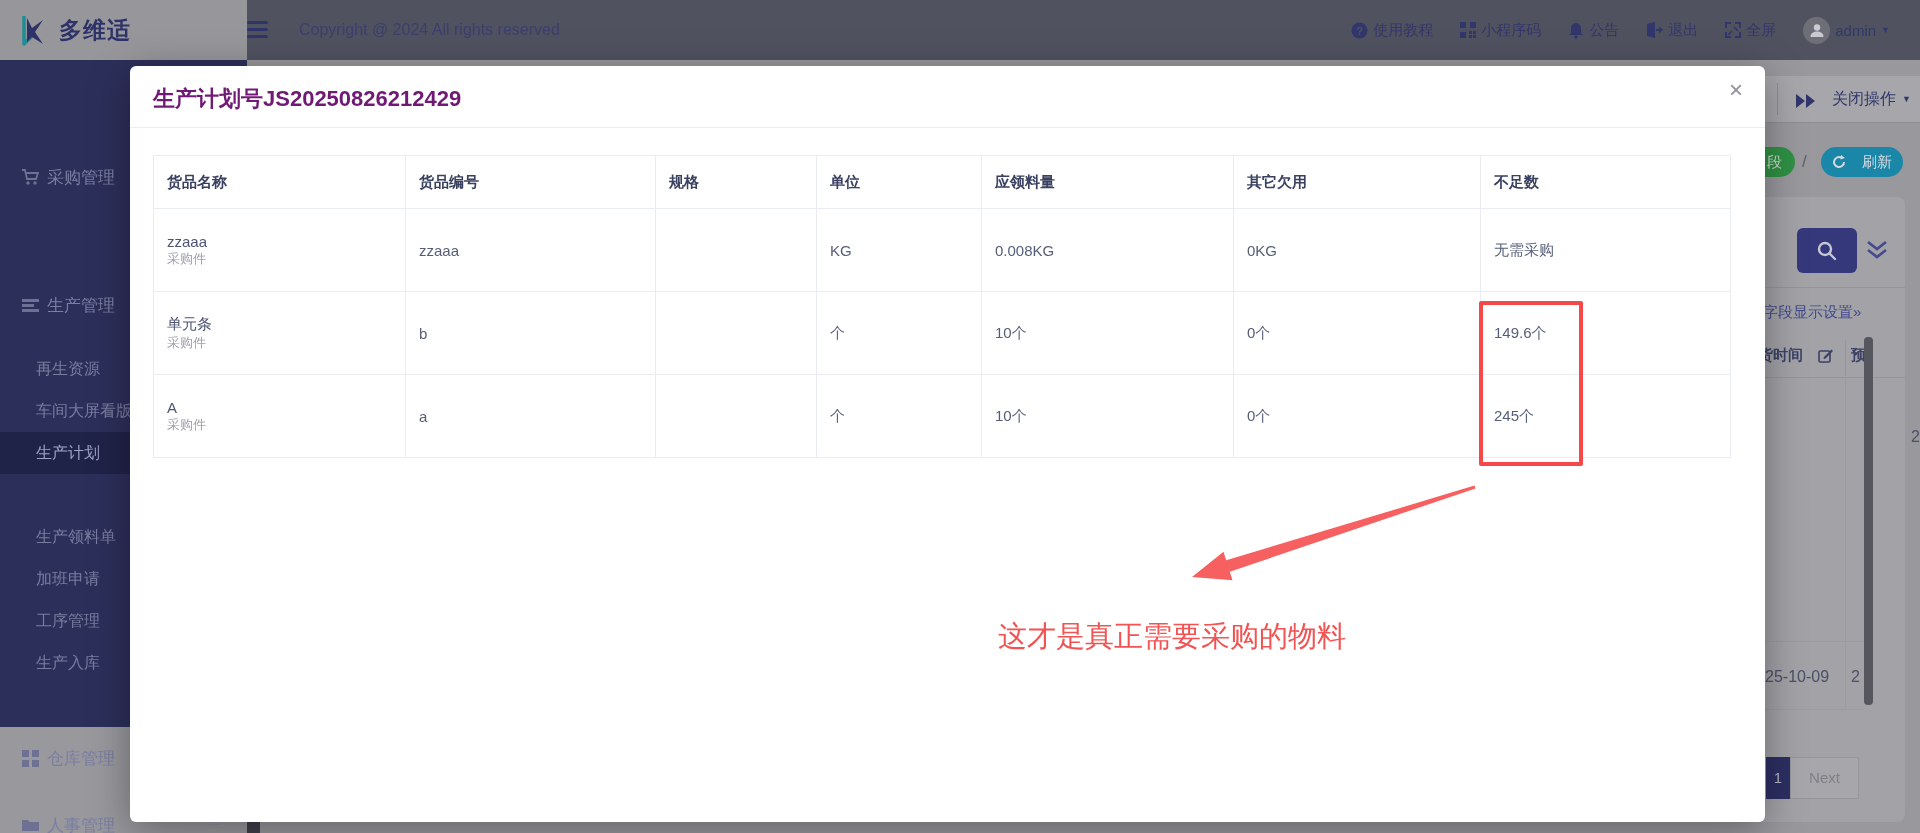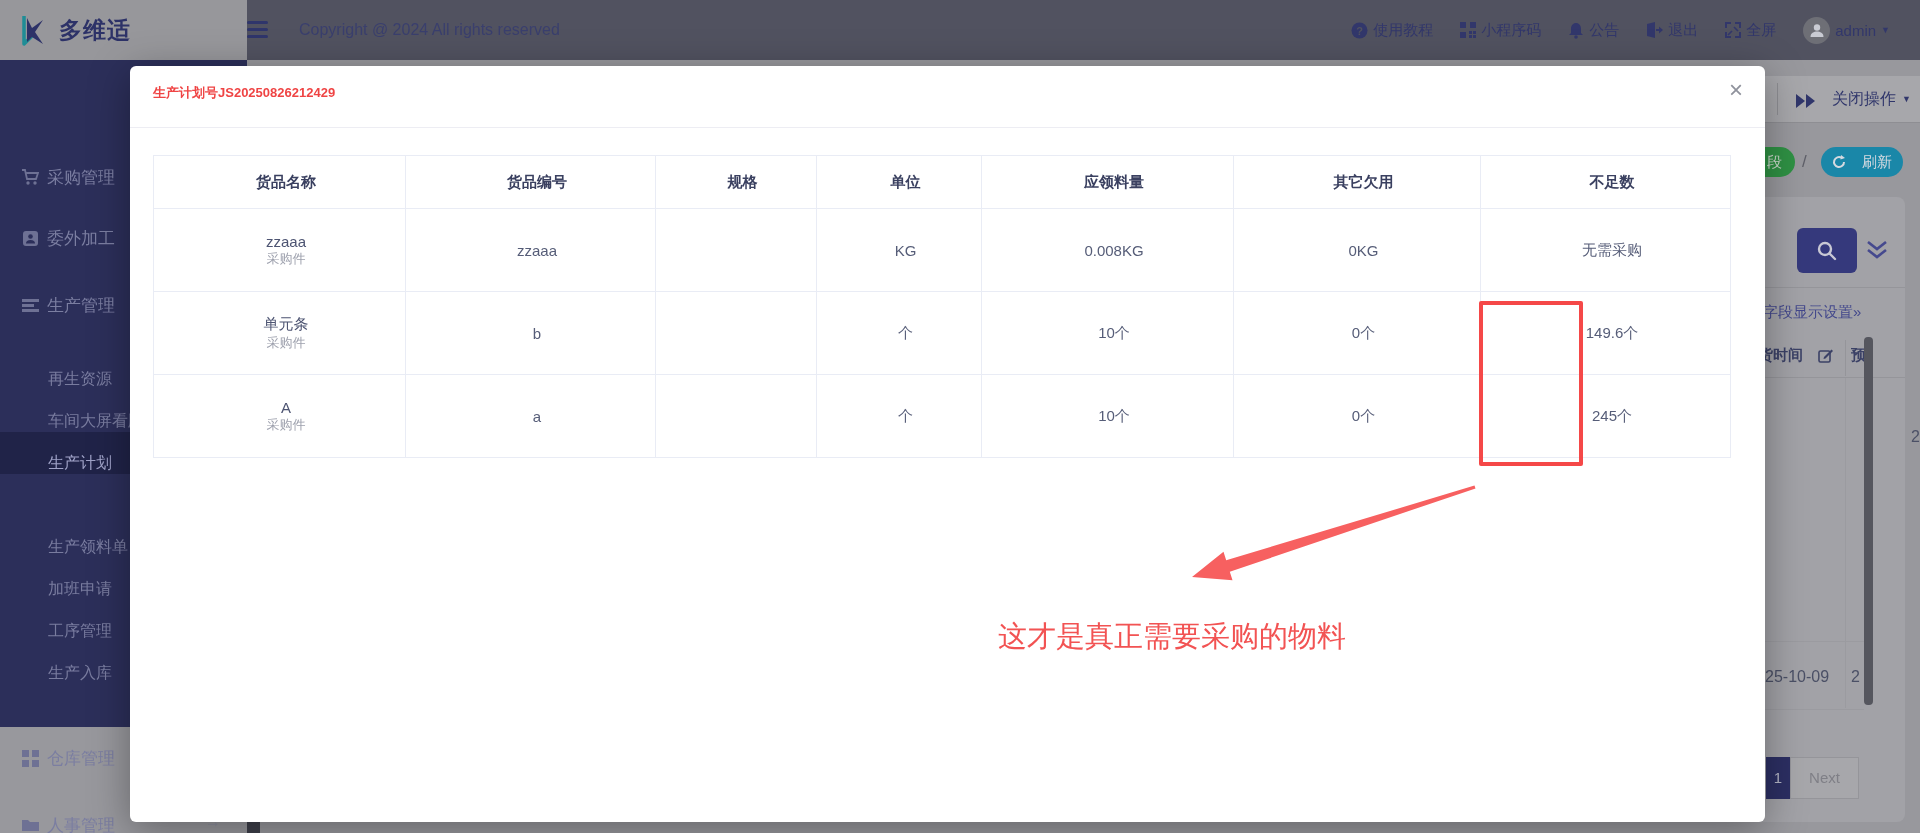--- a/index.html
+++ b/index.html
@@ -16,21 +16,21 @@
   .burger div{height:3px;border-radius:2px;background:#2f356b}
   .copyright{position:absolute;left:299px;top:0;height:60px;display:flex;align-items:center;font-size:16px;color:#3a3f6d}
   .hnav{position:absolute;right:30px;top:0;height:60px;display:flex;align-items:center;gap:27px;color:#32376b;font-size:15px}
   .hnav-item{display:flex;align-items:center;gap:5px;cursor:pointer}
   .avatar{width:27px;height:27px;border-radius:50%;background:#6e6f76;display:flex;align-items:center;justify-content:center}
   .caret{font-size:9px;color:#32376b}
 
   .sidebar{position:absolute;left:0;top:60px;width:247px;height:667px;background:#2c2f5a;z-index:1}
   .s-item{position:absolute;left:0;width:247px;height:42px;display:flex;align-items:center;color:#7b7ea1;font-size:17px;cursor:pointer}
   .s-item .s-ico{width:17px;height:17px;margin-left:22px;margin-right:8px;flex:0 0 auto}
-  .s-sub{position:absolute;left:0;width:247px;height:42px;display:flex;align-items:flex-end;padding-left:48px;box-sizing:border-box;font-size:16px;color:#797c9f;cursor:pointer;white-space:nowrap}
+  .s-sub{position:absolute;left:0;width:247px;height:42px;display:flex;align-items:center;padding-left:36px;box-sizing:border-box;font-size:16px;color:#797c9f;cursor:pointer;white-space:nowrap}
   .s-sub.active{background:#202348;color:#9fa2c7}
 
   .bg-layer{position:absolute;inset:0;z-index:2;pointer-events:none}
   .bg-layer *{pointer-events:auto}
   .tabbar{position:absolute;left:247px;top:76px;width:1673px;height:46px;background:#a7a7ab;border-bottom:1px solid #8e8e93}
   .tab-sep{position:absolute;left:1777px;top:83px;width:1px;height:32px;background:#8e8e93}
   .ff{position:absolute;left:1795px;top:93px}
   .closeops{position:absolute;left:1832px;top:83px;height:32px;display:flex;align-items:center;gap:6px;font-size:16px;color:#30366b;cursor:pointer}
   .pill{position:absolute;top:147px;height:30px;border-radius:15px;font-size:15px;line-height:30px}
   .pill-green{left:1713px;width:82px;background:#2f9144;color:#ccd8cc;text-align:right;padding-right:13px;box-sizing:border-box;cursor:pointer}
@@ -49,25 +49,25 @@
   .scrollbar{position:absolute;left:1864px;top:337px;width:9px;height:368px;border-radius:4px;background:#55565e;cursor:pointer}
   .rowline{position:absolute;left:1659px;width:205px;height:1px;background:#9b9ba0}
   .bg-cell{position:absolute;font-size:16px;color:#4b5066;white-space:nowrap}
   .page1{position:absolute;left:1766px;top:757px;width:24px;height:42px;background:#2c2f63;color:#b4b6c6;font-size:15px;line-height:42px;text-align:center;cursor:pointer}
   .nextbtn{position:absolute;left:1790px;top:757px;width:69px;height:42px;background:#a7a7ab;border:1px solid #95959a;box-sizing:border-box;color:#7f7f86;font-size:15px;line-height:40px;text-align:center;cursor:pointer}
   .bottom-arrow{position:absolute;left:205px;top:813px;font-size:16px;color:#8d8f9e}
   .dark-sq{position:absolute;left:247px;top:822px;width:13px;height:11px;background:#3f404b}
 
   
   .modal{position:absolute;left:130px;top:66px;width:1635px;height:756px;background:#ffffff;border-radius:6px;box-shadow:0 8px 40px rgba(0,0,0,.35);z-index:5}
-  .m-title{position:absolute;left:23px;top:18px;font-size:13px;font-weight:700;color:#ef4444}
+  .m-title{position:absolute;left:23px;top:18px;font-size:22px;font-weight:700;color:#701a75}
   .m-close{position:absolute;right:22px;top:12px;font-size:24px;color:#8f929c;cursor:pointer;line-height:1}
   .m-div{position:absolute;left:0;top:61px;width:100%;height:1px;background:#ededf3}
   .m-table{position:absolute;left:23px;top:89px;width:1577px;border-collapse:collapse;table-layout:fixed}
-  .m-table th,.m-table td{border:1px solid #e9ecf5;text-align:center;padding:0 0 0 13px;box-sizing:border-box;vertical-align:middle}
+  .m-table th,.m-table td{border:1px solid #e9ecf5;text-align:left;padding:0 0 0 13px;box-sizing:border-box;vertical-align:middle}
   .m-table th{height:53px;font-size:15px;color:#3a4060;font-weight:700}
   .m-table td{height:83px;font-size:15px;color:#565d78}
   .nm{color:#4d5472}
   .tag{font-size:13px;color:#9da0ad;}
   .overlay6{position:absolute;inset:0;z-index:6;pointer-events:none}
   .red-rect{position:absolute;left:1349px;top:235px;width:96px;height:157px;border:4px solid #f54848;border-radius:2px}
   .annot-text{position:absolute;left:868px;top:551px;font-size:29px;color:#f25353;white-space:nowrap}
 </style>
 </head>
 <body>
@@ -144,28 +144,20 @@
 </div>
 
 <div class="sidebar">
   <div class="s-item" style="top:96px">
     <svg class="s-ico" viewBox="0 0 17 17" fill="#6e7194">
         <path d="M0 1 L3 1 L5 10 L14 10 L16 4 L4.5 4" stroke="#6e7194" stroke-width="1.8" fill="none"></path>
         <circle cx="6" cy="14" r="1.7"></circle>
         <circle cx="13" cy="14" r="1.7"></circle>
       </svg>
     <span>采购管理</span>
-  </div>
-  <div class="s-item" style="top:157px">
-    <svg class="s-ico" viewBox="0 0 17 17">
-        <rect x="1" y="1" width="15" height="15" rx="3" fill="#6e7194"></rect>
-        <circle cx="8.5" cy="6.5" r="2.3" fill="#2c2f5a"></circle>
-        <path d="M4 13.5 C4 10.5 7 10 8.5 10 C10 10 13 10.5 13 13.5 Z" fill="#2c2f5a"></path>
-      </svg>
-    <span>委外加工</span>
   </div>
   <div class="s-item" style="top:224px">
     <svg class="s-ico" viewBox="0 0 17 17" fill="#6e7194">
         <rect x="0" y="2" width="17" height="3"></rect>
         <rect x="0" y="7" width="12" height="3"></rect>
         <rect x="0" y="12" width="17" height="3"></rect>
       </svg>
     <span>生产管理</span>
   </div>
   <div class="s-sub" style="top:288px">

